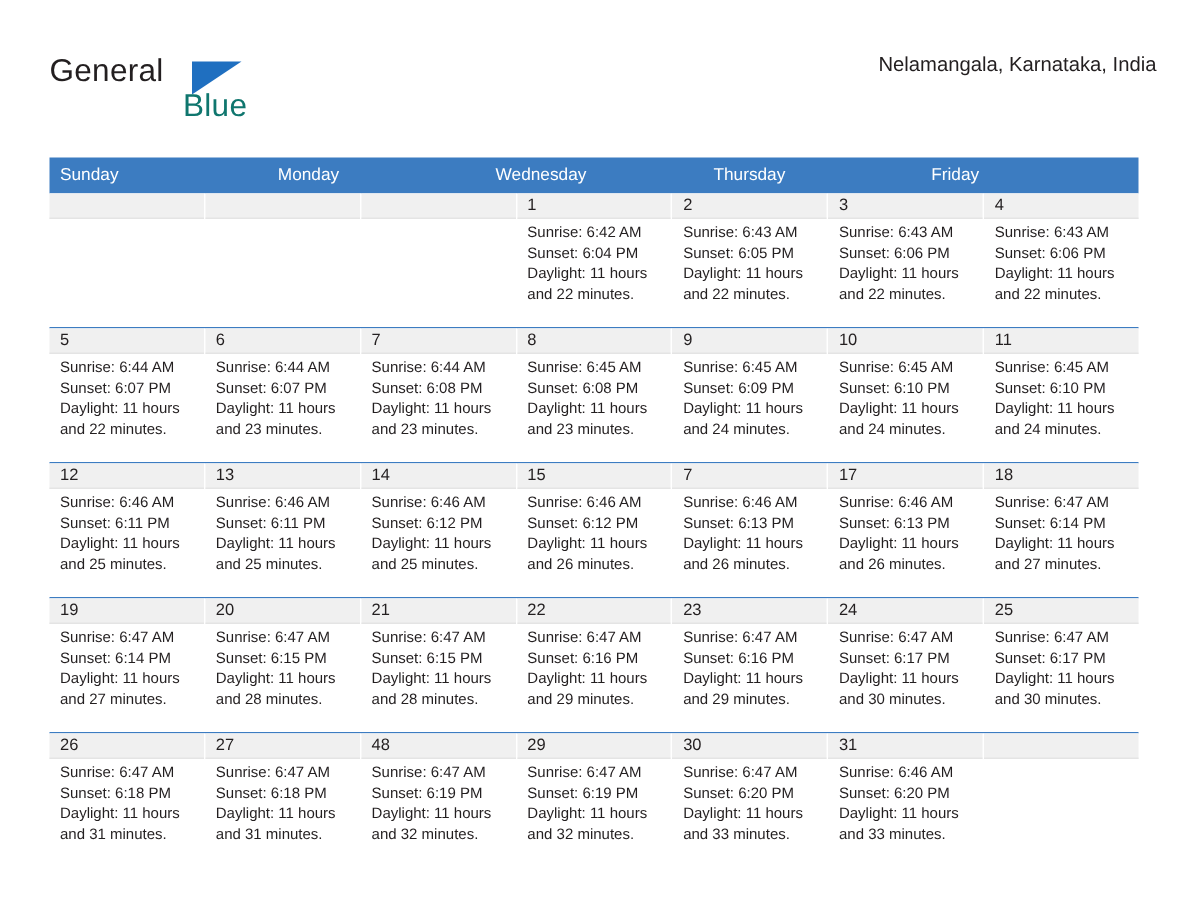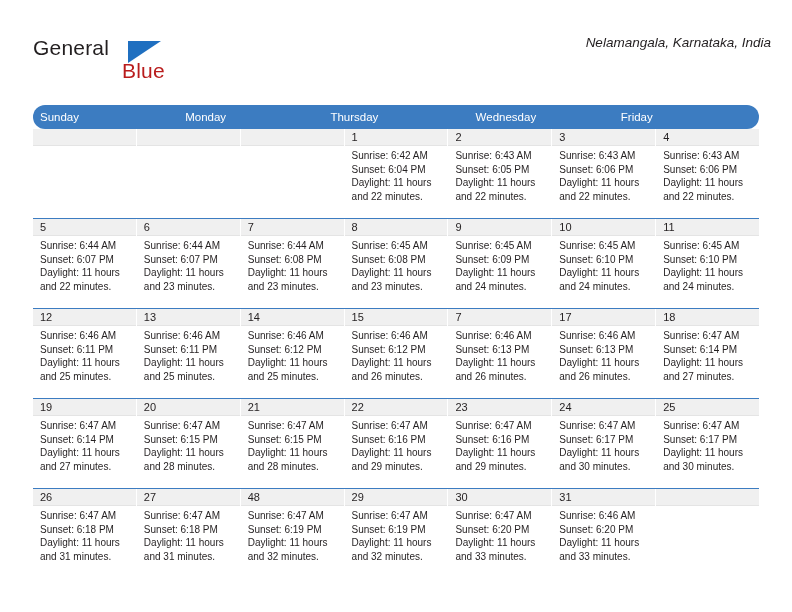--- a/index.html
+++ b/index.html
@@ -52,21 +52,21 @@
     width: 0;
     height: 0;
     border-left: 33px solid #1f6fc0;
     border-bottom: 22px solid transparent;
   }
   .logo-blue {
     position: absolute;
     left: 89px;
     top: 23px;
     font-size: 21px;
-    color: #b91c1c;
+    color: #0f766e;
     letter-spacing: 0.2px;
   }
   .logo-rule {
     position: absolute;
     left: 87px;
     top: 23px;
     width: 2px;
     height: 24px;
     background: #ffffff;
   }
@@ -82,34 +82,32 @@
     color: #231f20;
     line-height: 33px;
     white-space: nowrap;
   }
   .cal-subtitle {
     font-size: 13.5px;
     color: #231f20;
     line-height: 20px;
     margin-top: 5px;
     white-space: nowrap;
-    font-style: italic;
   }
 
   
   .calendar {
     position: absolute;
     left: 33px;
     top: 105px;
     width: 726px;
   }
   .weekday-row {
     display: flex;
     background: #3c7cc1;
-    border-radius: 12px;
   }
   .weekday {
     flex: 1 1 0;
     min-width: 0;
     color: #ffffff;
     font-size: 11.5px;
     line-height: 14px;
     padding: 5px 0 5px 7px;
     box-sizing: border-box;
   }
@@ -175,22 +173,22 @@
     <div class="title-wrap">
       <div class="cal-subtitle">Nelamangala, Karnataka, India</div>
     </div>
 
   </div>
 
   <div class="calendar">
     <div class="weekday-row" id="weekday-row">
         <div class="weekday">Sunday</div>
         <div class="weekday">Monday</div>
+        <div class="weekday">Wednesday</div>
         <div class="weekday">Thursday</div>
-        <div class="weekday">Wednesday</div>
         <div class="weekday">Friday</div>
       </div>
     <div id="weeks">
         <div class="week-row first">
           <div class="day-cell empty">
             <div class="daynum-band">
               <div class="daynum"></div>
             </div>
           </div>
           <div class="day-cell empty">

